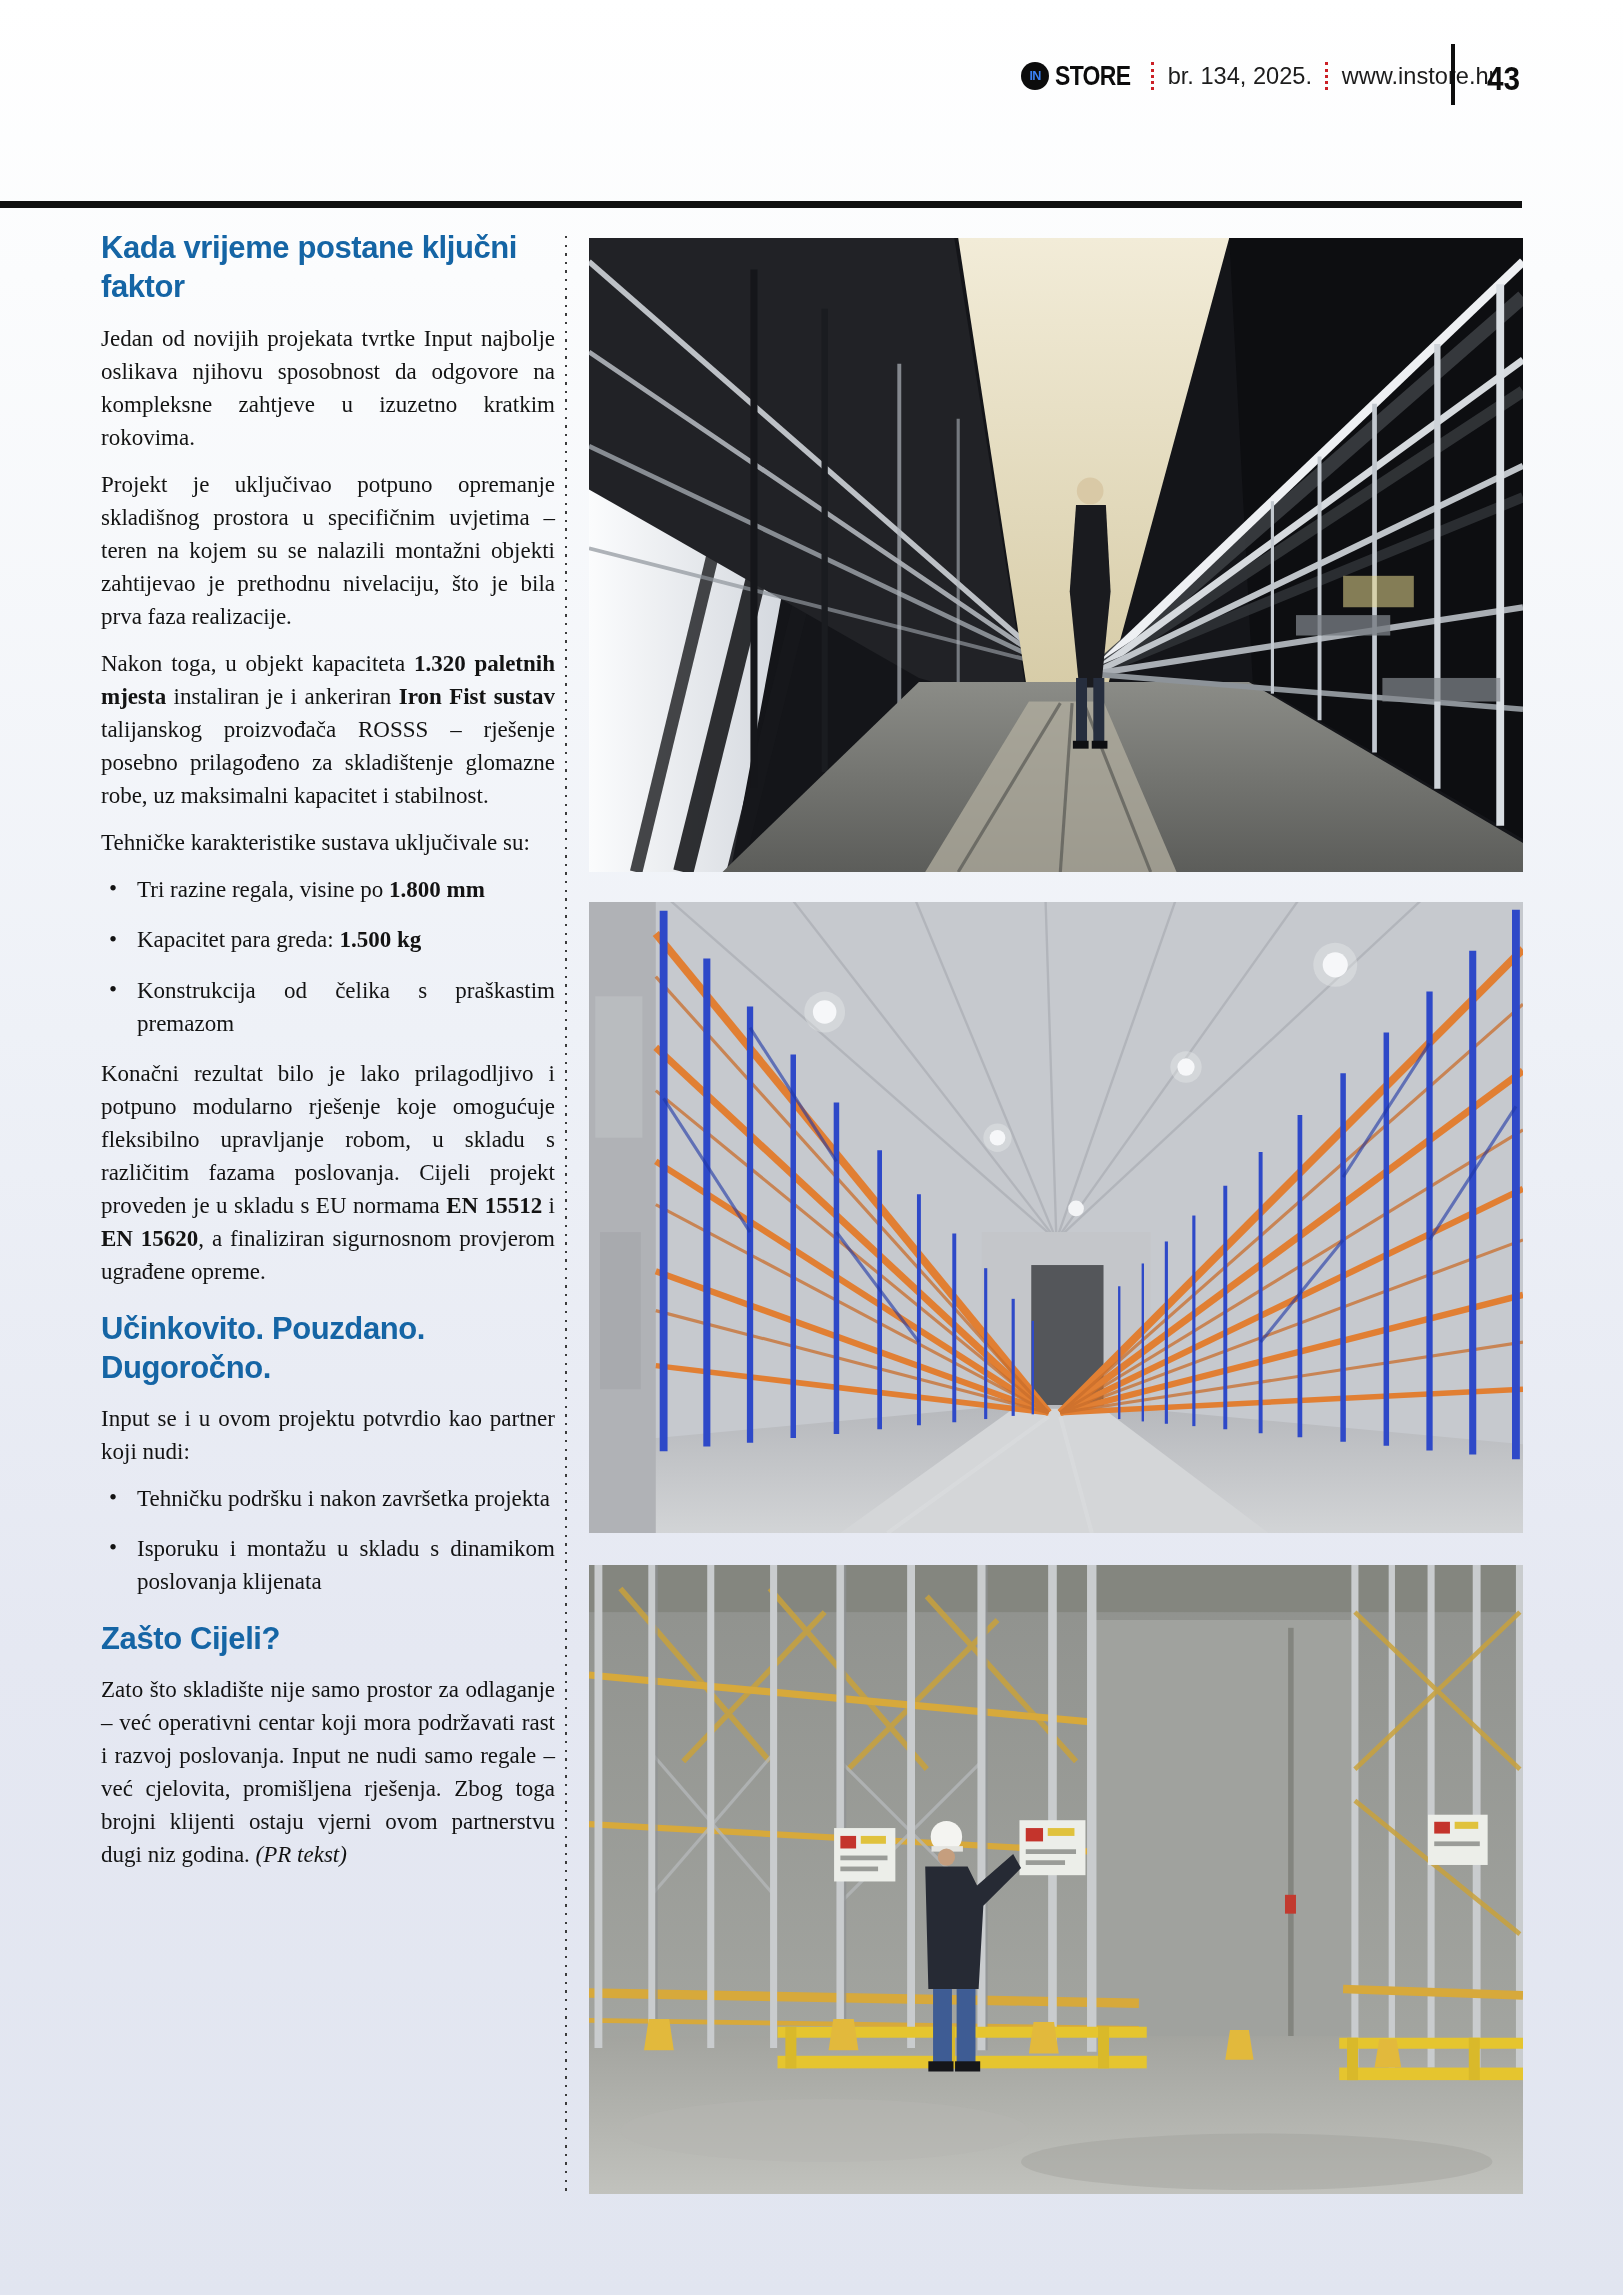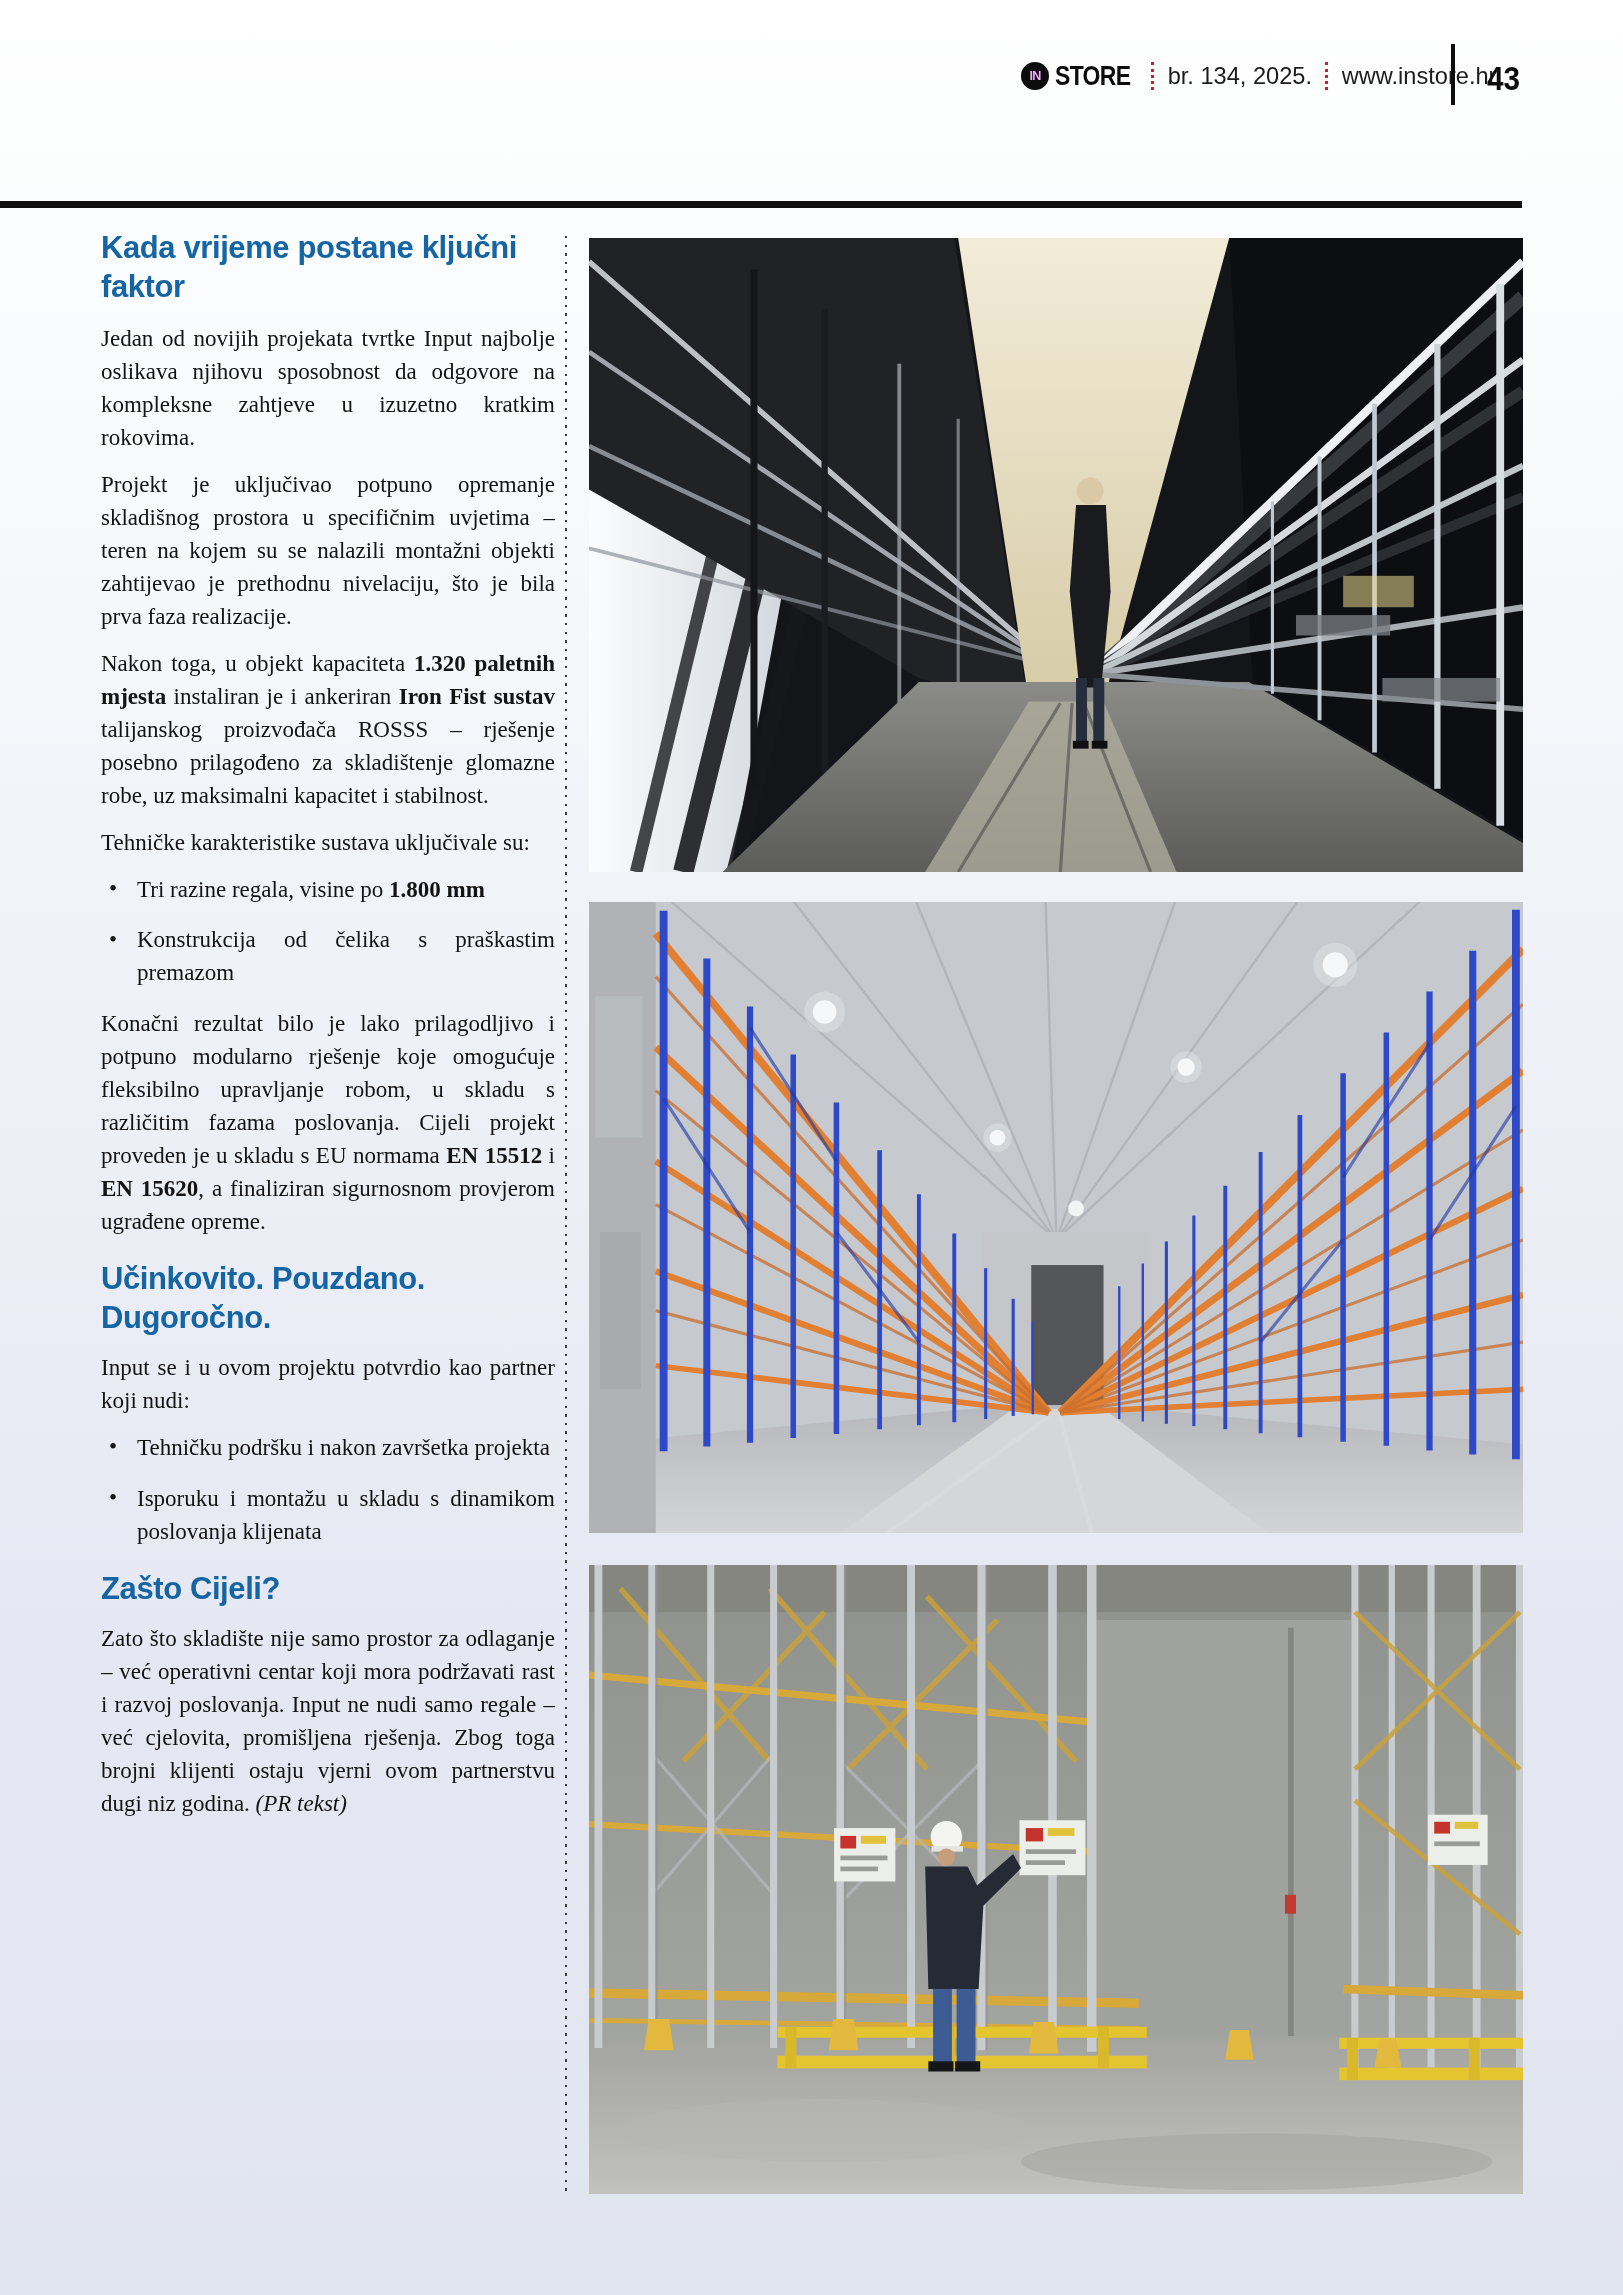--- a/index.html
+++ b/index.html
@@ -3,21 +3,21 @@
 <meta charset="utf-8">
 <style>
   html,body{margin:0;padding:0;}
   body{width:1623px;height:2295px;font-family:"Liberation Sans",sans-serif;}
   .page{position:relative;width:1623px;height:2295px;overflow:hidden;
         background:linear-gradient(180deg,#ffffff 0%,#fbfcfd 12%,#eef1f7 45%,#e5e8f2 72%,#e1e5f0 100%);}
 
   
   .hdr{position:absolute;top:58px;left:1021px;height:36px;display:flex;align-items:center;gap:13.4px;}
   .logo{display:flex;align-items:center;gap:6.3px;}
-  .logo-circle{width:28px;height:28px;border-radius:50%;background:#0c0c0c;color:#f0abfc;
+  .logo-circle{width:28px;height:28px;border-radius:50%;background:#0c0c0c;color:#3b82f6;
                display:flex;align-items:center;justify-content:center;
                font-weight:bold;font-size:12.6px;letter-spacing:-0.8px;}
   .logo-word{font-size:28px;font-weight:800;color:#0c0c0c;display:inline-block;
              transform:scaleX(.82);transform-origin:left center;letter-spacing:-0.8px;margin-right:-9.4px;}
   .hsep{width:0;height:28px;border-left:3.1px dotted #cb2026;}
   .htxt{font-size:23.6px;color:#1c1c1c;white-space:nowrap;}
   .pagenum-bar{position:absolute;left:1451px;top:44px;width:3.9px;height:61px;background:#0d0d0d;}
   .pagenum{position:absolute;left:1487px;top:60px;font-size:33px;font-weight:800;color:#0d0d0d;
            transform:scaleX(.9);transform-origin:left center;}
 
@@ -72,20 +72,21 @@
     <p><span>Jedan od novijih projekata tvrtke Input najbolje oslikava njihovu sposobnost da odgovore na kompleksne zahtjeve u izu­zetno kratkim rokovima.</span></p>
 
     <p><span>Projekt je uključivao potpuno opremanje skladišnog prostora u specifičnim uvjeti­ma – teren na kojem su se nalazili montaž­ni objekti zahtijevao je prethodnu nivela­ciju, što je bila prva faza realizacije.</span></p>
 
     <p><span>Nakon toga, u objekt kapaciteta </span><span class="b">1.320 paletnih mjesta</span><span> instaliran je i ankeriran </span><span class="b">Iron Fist sustav</span><span> talijanskog proizvođača ROSSS – rješenje posebno prilagođeno za skladištenje glomazne robe, uz maksimal­ni kapacitet i stabilnost.</span></p>
 
     <p><span>Tehničke karakteristike sustava uključi­vale su:</span></p>
 
     <ul>
       <li><span>Tri razine regala, visine po </span><span class="b">1.800 mm</span></li>
+      <li><span>Kapacitet para greda: </span><span class="b">1.500 kg</span></li>
       <li><span>Konstrukcija od čelika s praškastim premazom</span></li>
     </ul>
 
     <p><span>Konačni rezultat bilo je lako prilagodljivo i potpuno modularno rješenje koje omo­gućuje fleksibilno upravljanje robom, u skladu s različitim fazama poslovanja. Cijeli projekt proveden je u skladu s EU normama </span><span class="b">EN 15512</span><span> i </span><span class="b">EN 15620</span><span>, a finali­ziran sigurnosnom provjerom ugrađene opreme.</span></p>
 
     <h2>Učinkovito. Pouzdano. Dugoročno.</h2>
 
     <p><span>Input se i u ovom projektu potvrdio kao partner koji nudi:</span></p>
 
     <ul>

